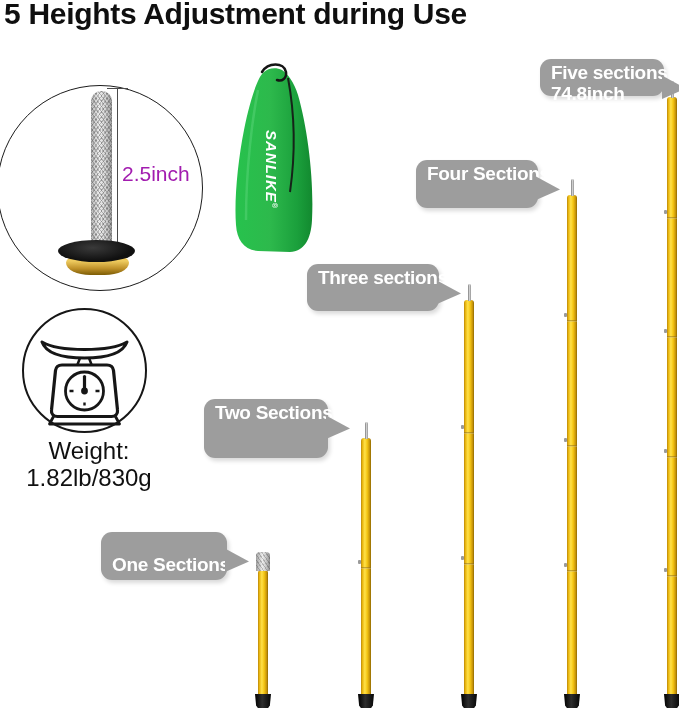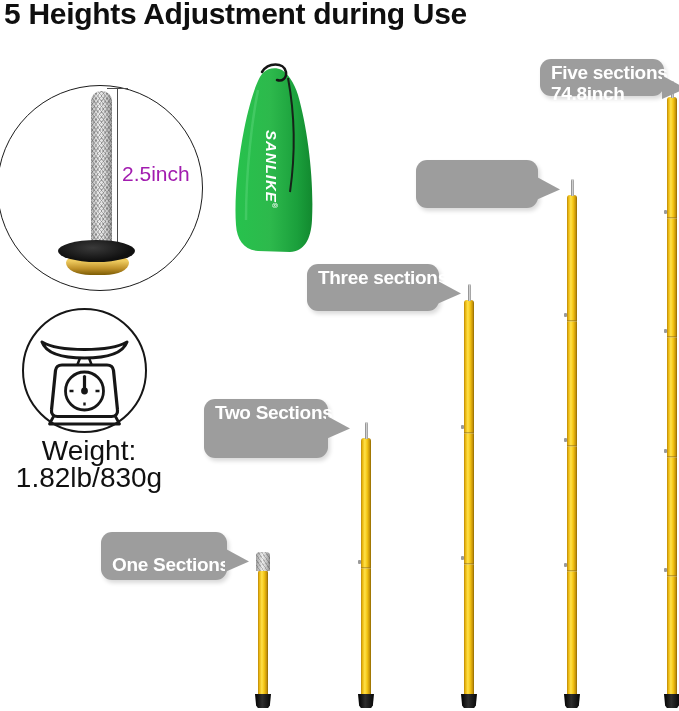--- a/index.html
+++ b/index.html
@@ -48,21 +48,21 @@
     position:absolute; left:68px; top:167px; width:63px; height:22px;
     border-radius:50% 50% 48% 48% / 55% 55% 70% 70%;
     background:linear-gradient(180deg,#c99f35 0%,#f0cd61 35%,#c0922a 70%,#7c5c05 100%);
     z-index:1;
   }
 
   
   .scale-svg { position:absolute; left:21px; top:307px; }
   .weight-text {
     position:absolute; left:10px; top:437px; width:158px; text-align:center;
-    font-size:28px; line-height:27px; color:#101010;
+    font-size:24px; line-height:27px; color:#101010;
   }
 
   
   .bag-svg { position:absolute; left:228px; top:60px; }
 
   
   .pole {
     position:absolute; width:10px;
     background:linear-gradient(90deg,#b8860b 0%,#e8b50e 14%,#ffe14a 38%,#f4c513 62%,#c8950a 85%,#8f6a00 100%);
     border-radius:3px 3px 1px 1px;
@@ -205,20 +205,21 @@
     <div>Two Sections</div>
     <span class="tail"></span>
   </div>
 
   <div class="bubble" style="left:307px; top:264px; width:132px; height:47px;">
     <div>Three sections</div>
     <span class="tail"></span>
   </div>
 
   <div class="bubble" style="left:416px; top:160px; width:122px; height:48px;">
+    <div>Four Sections</div>
     <span class="tail"></span>
   </div>
 
   <div class="bubble" style="left:540px; top:59px; width:124px; height:37px;">
     <div>Five sections</div>
     <div>74.8inch</div>
     <span class="tail"></span>
   </div>
 
 </div>

